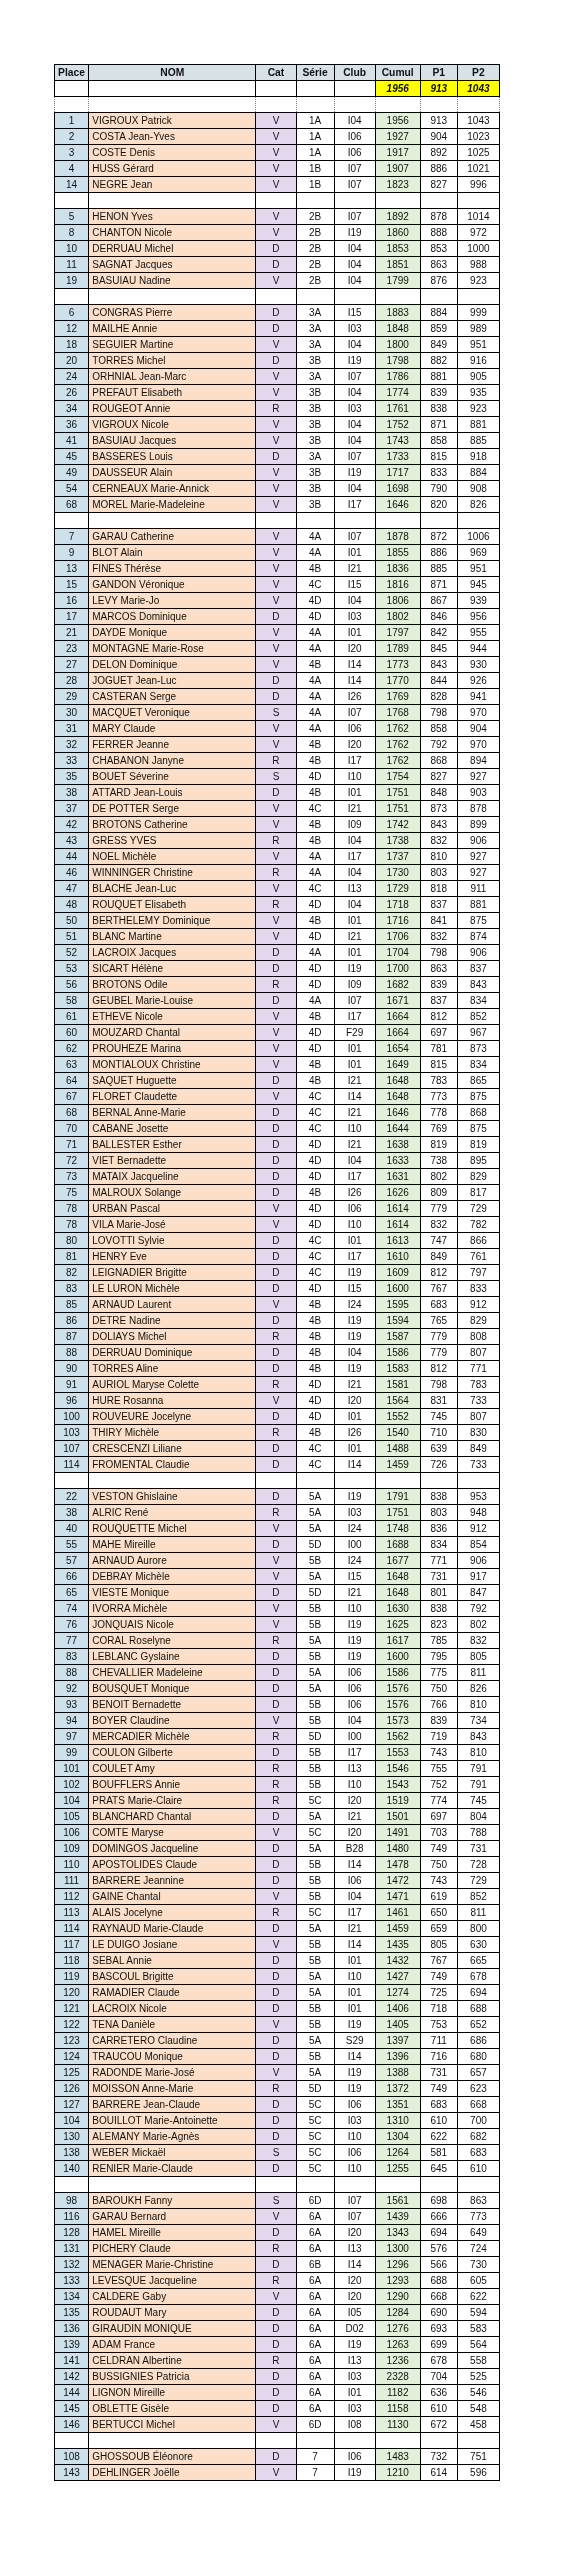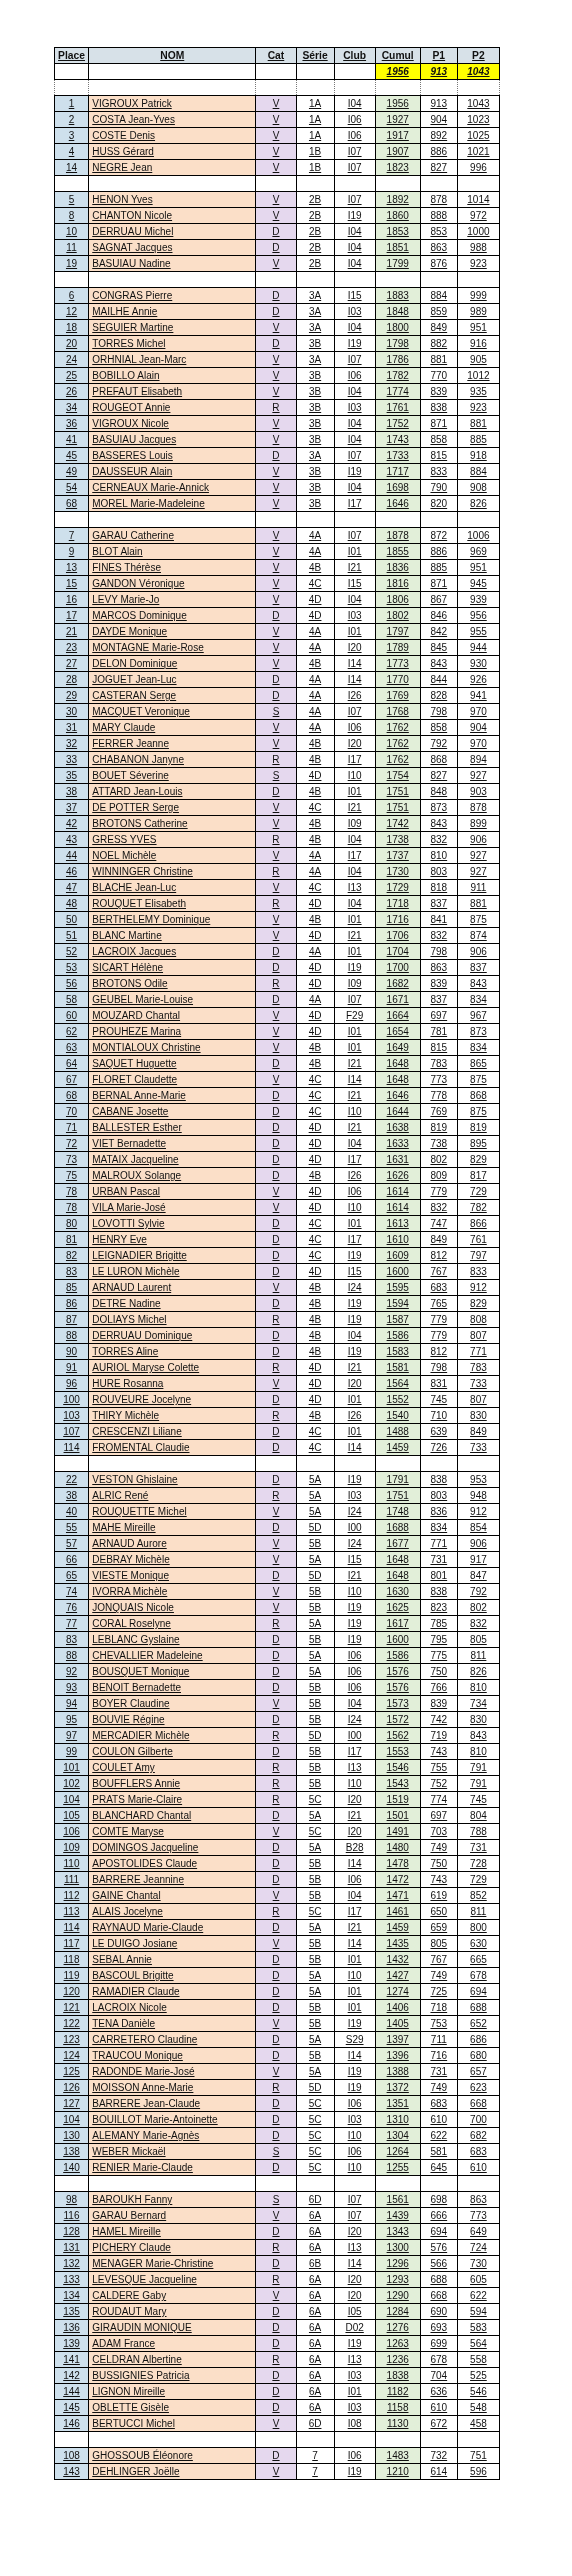--- a/index.html
+++ b/index.html
@@ -1,17 +1,17 @@
 <!DOCTYPE html>
 <html style="font-size:12.7px"><head>
 <meta charset="utf-8">
 <style>
   html,body{margin:0;padding:0;background:#fff;}
   body{width:573px;height:2576px;position:relative;font-family:"Liberation Sans",sans-serif;color:#111;}
-  .table-wrap{position:absolute;left:54px;top:47px;text-decoration:underline;}
+  .table-wrap{position:absolute;left:54px;top:64px;}
   table{border-collapse:collapse;table-layout:fixed;width:446px;}
   th,td{border:0.8px solid #000;height:15px;padding:0 1.6px;text-align:center;overflow:hidden;white-space:nowrap;font-size:10px;line-height:15px;}
   th{background:#d7e1e8;font-weight:bold;font-size:10.3px;}
   td.c-place{background:#cee0ec;}
   td.c-nom{background:#fbdfc8;text-align:left;padding-left:3.2px;}
   td.c-cat{background:#e5d8ee;}
   td.c-cumul{background:#e2efd9;}
   tr.totals td{background:#fff;}
   tr.totals td.yellow{background:#ffff00;font-weight:bold;font-style:italic;}
   tr.dotted td{border:0.8px dotted #777;background:#fff;}
@@ -229,30 +229,20 @@
           <td class="c-place">24</td>
           <td class="c-nom">ORHNIAL Jean-Marc</td>
           <td class="c-cat">V</td>
           <td class="c-serie">3A</td>
           <td class="c-club">I07</td>
           <td class="c-cumul">1786</td>
           <td class="c-p1">881</td>
           <td class="c-p2">905</td>
         </tr>
         <tr>
-          <td class="c-place">25</td>
-          <td class="c-nom">BOBILLO Alain</td>
-          <td class="c-cat">V</td>
-          <td class="c-serie">3B</td>
-          <td class="c-club">I06</td>
-          <td class="c-cumul">1782</td>
-          <td class="c-p1">770</td>
-          <td class="c-p2">1012</td>
-        </tr>
-        <tr>
           <td class="c-place">26</td>
           <td class="c-nom">PREFAUT Elisabeth</td>
           <td class="c-cat">V</td>
           <td class="c-serie">3B</td>
           <td class="c-club">I04</td>
           <td class="c-cumul">1774</td>
           <td class="c-p1">839</td>
           <td class="c-p2">935</td>
         </tr>
         <tr>
@@ -629,20 +619,30 @@
           <td class="c-place">58</td>
           <td class="c-nom">GEUBEL Marie-Louise</td>
           <td class="c-cat">D</td>
           <td class="c-serie">4A</td>
           <td class="c-club">I07</td>
           <td class="c-cumul">1671</td>
           <td class="c-p1">837</td>
           <td class="c-p2">834</td>
         </tr>
         <tr>
+          <td class="c-place">61</td>
+          <td class="c-nom">ETHEVE Nicole</td>
+          <td class="c-cat">V</td>
+          <td class="c-serie">4B</td>
+          <td class="c-club">I17</td>
+          <td class="c-cumul">1664</td>
+          <td class="c-p1">812</td>
+          <td class="c-p2">852</td>
+        </tr>
+        <tr>
           <td class="c-place">60</td>
           <td class="c-nom">MOUZARD Chantal</td>
           <td class="c-cat">V</td>
           <td class="c-serie">4D</td>
           <td class="c-club">F29</td>
           <td class="c-cumul">1664</td>
           <td class="c-p1">697</td>
           <td class="c-p2">967</td>
         </tr>
         <tr>
@@ -1067,30 +1067,20 @@
         </tr>
         <tr>
           <td class="c-place">94</td>
           <td class="c-nom">BOYER Claudine</td>
           <td class="c-cat">V</td>
           <td class="c-serie">5B</td>
           <td class="c-club">I04</td>
           <td class="c-cumul">1573</td>
           <td class="c-p1">839</td>
           <td class="c-p2">734</td>
-        </tr>
-        <tr>
-          <td class="c-place">95</td>
-          <td class="c-nom">BOUVIE Régine</td>
-          <td class="c-cat">D</td>
-          <td class="c-serie">5B</td>
-          <td class="c-club">I24</td>
-          <td class="c-cumul">1572</td>
-          <td class="c-p1">742</td>
-          <td class="c-p2">830</td>
         </tr>
         <tr>
           <td class="c-place">97</td>
           <td class="c-nom">MERCADIER Michèle</td>
           <td class="c-cat">R</td>
           <td class="c-serie">5D</td>
           <td class="c-club">I00</td>
           <td class="c-cumul">1562</td>
           <td class="c-p1">719</td>
           <td class="c-p2">843</td>
@@ -1484,21 +1474,21 @@
           <td class="c-cumul">1236</td>
           <td class="c-p1">678</td>
           <td class="c-p2">558</td>
         </tr>
         <tr>
           <td class="c-place">142</td>
           <td class="c-nom">BUSSIGNIES Patricia</td>
           <td class="c-cat">D</td>
           <td class="c-serie">6A</td>
           <td class="c-club">I03</td>
-          <td class="c-cumul">1838</td>
+          <td class="c-cumul">2328</td>
           <td class="c-p1">704</td>
           <td class="c-p2">525</td>
         </tr>
         <tr>
           <td class="c-place">144</td>
           <td class="c-nom">LIGNON Mireille</td>
           <td class="c-cat">D</td>
           <td class="c-serie">6A</td>
           <td class="c-club">I01</td>
           <td class="c-cumul">1182</td>

